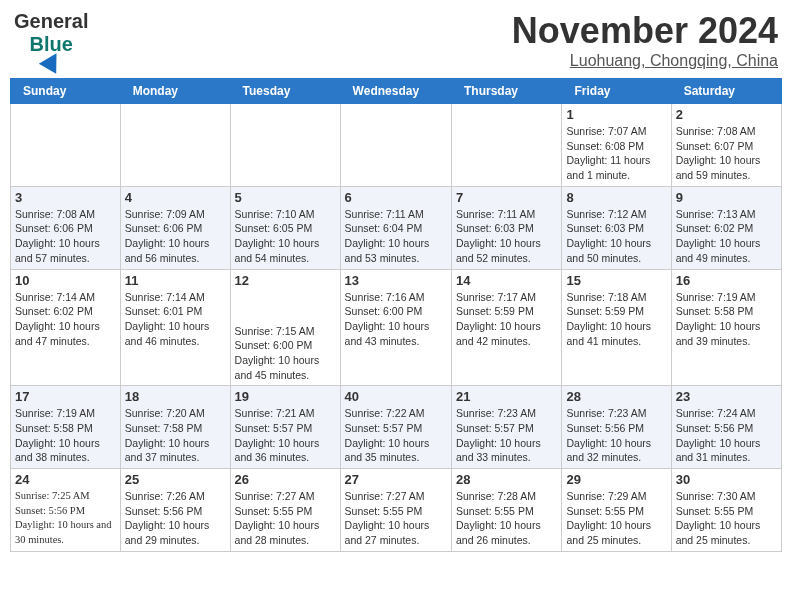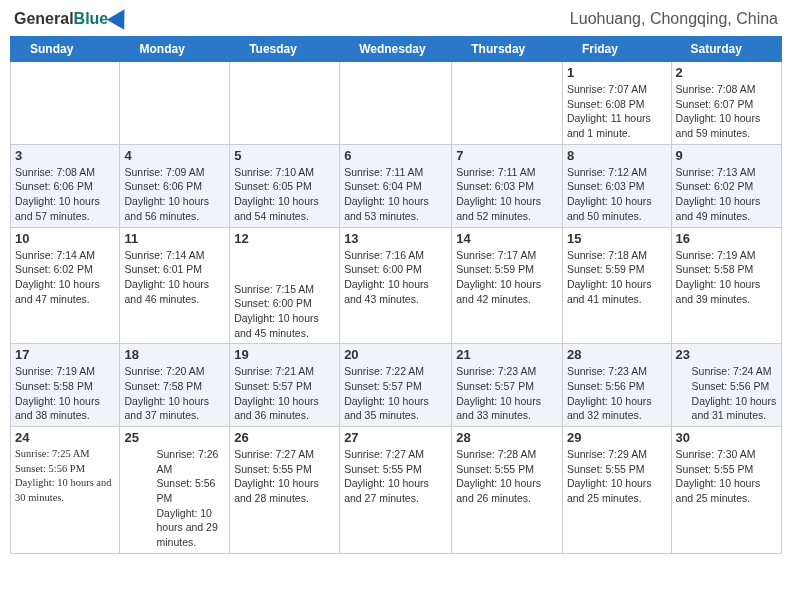--- a/index.html
+++ b/index.html
@@ -18,23 +18,24 @@
       padding: 0 4px;
     }
     .logo {
       display: flex;
       flex-direction: column;
       align-items: flex-start;
     }
     .logo-text {
       display: flex;
       align-items: center;
-      font-size: 16px;
+      font-size: 20px;
       font-weight: bold;
       color: #333;
+      flex-direction: column;
     }
     .logo-general { color: #333; }
     .logo-blue { color: #0f766e; }
     .logo-triangle {
       width: 0;
       height: 0;
       border-left: 10px solid transparent;
       border-right: 10px solid transparent;
       border-bottom: 18px solid #1a6bbf;
       margin-left: 2px;
@@ -45,30 +46,31 @@
       text-align: right;
     }
     .month-title {
       font-size: 36px;
       font-weight: bold;
       color: #333;
     }
     .location {
       font-size: 16px;
       color: #555;
+      text-decoration: underline;
     }
     .calendar {
       width: 100%;
       border-collapse: collapse;
       font-size: 11px;
     }
     .calendar th {
       background: #2c78c8;
       color: #fff;
-      padding: 5px 19px;
+      padding: 5px 12px;
       text-align: left;
       font-size: 12px;
       font-weight: bold;
       border: 1px solid #2c78c8;
     }
     .calendar td {
       border: 1px solid #ccc;
       vertical-align: top;
       padding: 3px 4px;
       width: 113px;
@@ -104,20 +106,21 @@
 
 <div class="header">
   <div class="logo">
     <div class="logo-text">
       <span class="logo-general">General</span>
       <span class="logo-blue">Blue</span>
       <div class="logo-triangle"></div>
     </div>
   </div>
   <div class="title-area">
+    <div class="month-title">November 2024</div>
     <div class="location">Luohuang, Chongqing, China</div>
   </div>
 </div>
 
 <table class="calendar">
   <thead>
     <tr>
     <th>Sunday</th>
         <th>Monday</th>
         <th>Tuesday</th>
@@ -248,54 +251,54 @@
 Sunset: 7:58 PM
 Daylight: 10 hours and 37 minutes.</div>
         </td>
         <td>
           <span class="day-num">19</span>
           <div class="day-info" style="white-space: pre-line;">Sunrise: 7:21 AM
 Sunset: 5:57 PM
 Daylight: 10 hours and 36 minutes.</div>
         </td>
         <td>
-          <span class="day-num">20</span>
+          <span class="day-num">40</span>
           <div class="day-info" style="white-space: pre-line;">Sunrise: 7:22 AM
 Sunset: 5:57 PM
 Daylight: 10 hours and 35 minutes.</div>
         </td>
         <td>
           <span class="day-num">21</span>
           <div class="day-info" style="white-space: pre-line;">Sunrise: 7:23 AM
 Sunset: 5:57 PM
 Daylight: 10 hours and 33 minutes.</div>
         </td>
         <td>
           <span class="day-num">28</span>
           <div class="day-info" style="white-space: pre-line;">Sunrise: 7:23 AM
 Sunset: 5:56 PM
 Daylight: 10 hours and 32 minutes.</div>
         </td>
         <td>
           <span class="day-num">23</span>
-          <div class="day-info" style="white-space: pre-line; margin-left: 16px;">Sunrise: 7:24 AM
+          <div class="day-info" style="white-space: pre-line;">Sunrise: 7:24 AM
 Sunset: 5:56 PM
 Daylight: 10 hours and 31 minutes.</div>
         </td>
       </tr>
       <tr class="row-odd">
         <td>
           <span class="day-num">24</span>
           <div class="day-info" style="white-space: pre-line; font-family: Liberation Serif, serif;">Sunrise: 7:25 AM
 Sunset: 5:56 PM
 Daylight: 10 hours and 30 minutes.</div>
         </td>
         <td>
           <span class="day-num">25</span>
-          <div class="day-info" style="white-space: pre-line; margin-left: 32px;">Sunrise: 7:26 AM
+          <div class="day-info" style="white-space: pre-line;">Sunrise: 7:26 AM
 Sunset: 5:56 PM
 Daylight: 10 hours and 29 minutes.</div>
         </td>
         <td>
           <span class="day-num">26</span>
           <div class="day-info" style="white-space: pre-line;">Sunrise: 7:27 AM
 Sunset: 5:55 PM
 Daylight: 10 hours and 28 minutes.</div>
         </td>
         <td>

